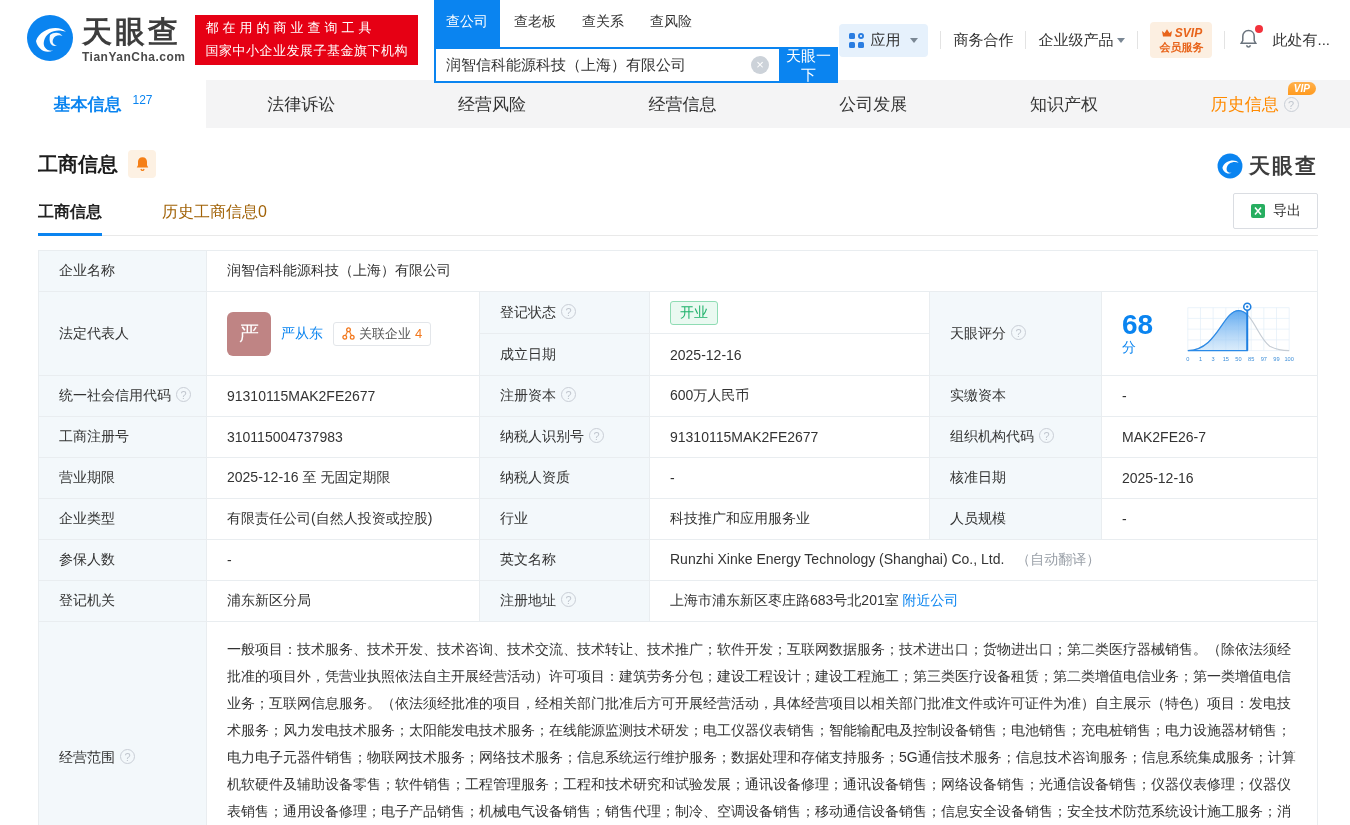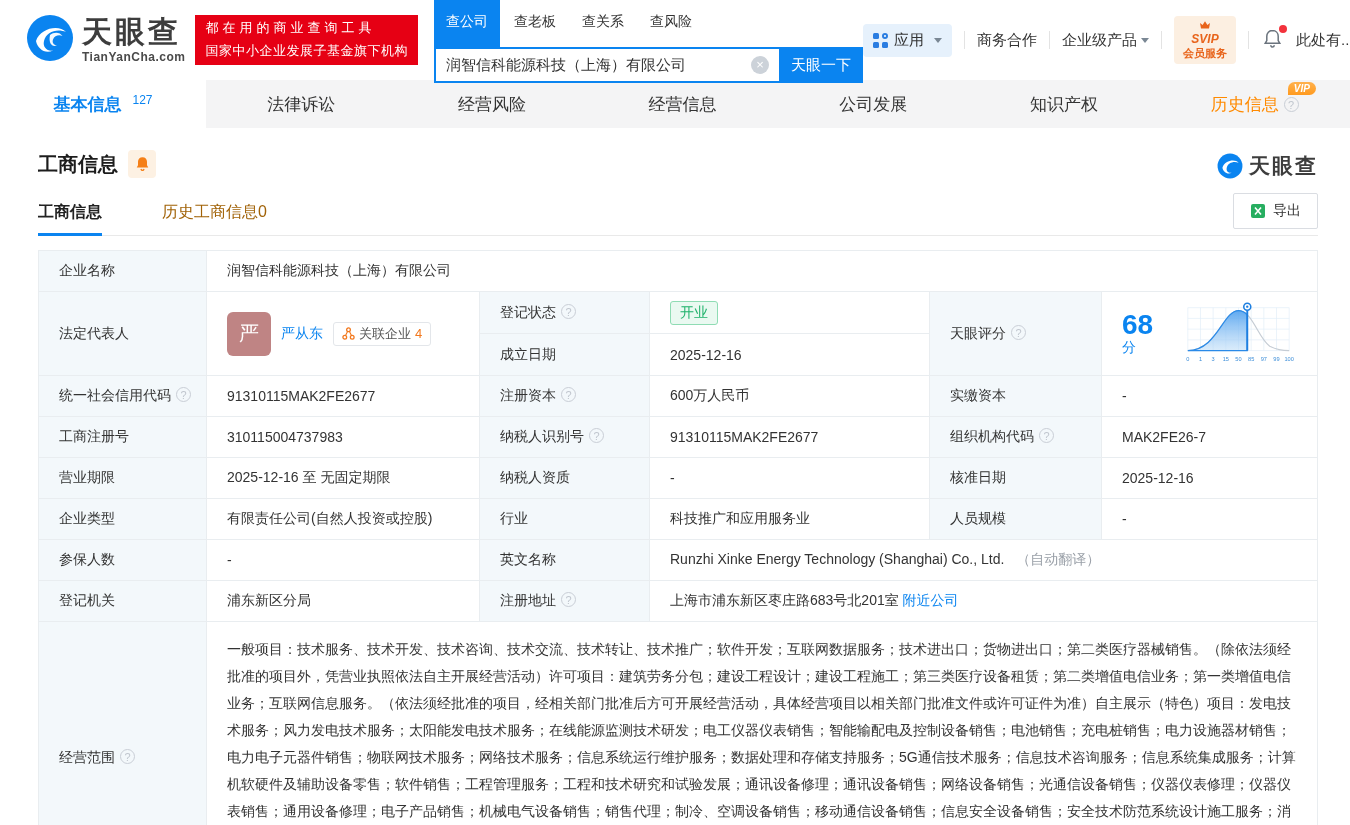--- a/index.html
+++ b/index.html
@@ -18,35 +18,35 @@
 
   .search-block { margin-left:16px; }
   .search-tabs { display:flex; align-items:flex-end; gap:2px; font-size:14px; }
   .search-tab { padding:16px 12px; cursor:pointer; color:#333; }
   .search-tab.active { background:#0a84f0; color:#fff; }
   .search-row { display:flex; margin-top:0; }
   .search-input-wrap { position:relative; }
   .search-input { width:345px; height:36px; border:2px solid #0a84f0; border-right:none; padding:0 34px 0 10px; font-size:15px; color:#333; outline:none; font-family:inherit; }
   .clear-icon { position:absolute; right:10px; top:9px; width:18px; height:18px; border-radius:50%; background:#ccd2d9; color:#fff; font-size:13px; line-height:18px; text-align:center; cursor:pointer; }
   .clear-icon::after { content:"×"; }
-  .search-btn { width:84px; height:36px; background:#0a84f0; color:#fff; border:none; font-size:15px; cursor:pointer; font-family:inherit; }
+  .search-btn { width:59px; height:36px; background:#0a84f0; color:#fff; border:none; font-size:15px; cursor:pointer; font-family:inherit; }
 
   .header-right { margin-left:auto; display:flex; align-items:center; gap:12px; font-size:15px; white-space:nowrap; }
   .v-divider { width:1px; height:18px; background:#e3e3e3; }
   .apps-chip { display:flex; align-items:center; gap:6px; background:#e6f1fc; border-radius:4px; padding:7px 10px; cursor:pointer; }
   .grid-icon { width:15px; height:15px; position:relative; display:inline-block; }
   .grid-icon i { position:absolute; width:6px; height:6px; background:#2a7de1; border-radius:1.5px; }
   .grid-icon i:nth-child(1){ left:0; top:0; }
   .grid-icon i:nth-child(2){ right:0; top:0; border-radius:50%; background:#fff; border:2px solid #2a7de1; width:6px; height:6px; }
   .grid-icon i:nth-child(3){ left:0; bottom:0; }
   .grid-icon i:nth-child(4){ right:0; bottom:0; }
   .caret { display:inline-block; width:0; height:0; border-left:4.5px solid transparent; border-right:4.5px solid transparent; border-top:5.5px solid #7a8794; margin-left:4px; vertical-align:middle; }
   .menu-item { display:flex; align-items:center; cursor:pointer; }
   .svip-chip { background:#fcefe1; border-radius:4px; padding:4px 9px; display:flex; flex-direction:column; align-items:center; line-height:1.25; cursor:pointer; }
-  .svip-chip .s1 { font-size:12px; font-weight:bold; color:#e8641b; font-style:italic; display:flex; align-items:center; gap:2px;flex-direction:column; }
+  .svip-chip .s1 { font-size:12px; font-weight:bold; color:#e8641b; font-style:italic; display:flex; align-items:center; gap:2px; }
   .svip-chip .s2 { font-size:11px; font-weight:bold; color:#e8641b; }
   .bell-wrap { position:relative; cursor:pointer; padding:0 2px; }
   .red-dot { position:absolute; right:-3px; top:-4px; width:8px; height:8px; background:#f3323c; border-radius:50%; }
 
   
   .main-nav { height:48px; background:#f4f4f5; display:flex; }
   .nav-tab { flex:1; display:flex; align-items:center; justify-content:center; font-size:17px; color:#333; cursor:pointer; position:relative; }
   .nav-tab.active { background:#fff; color:#0a84f0; font-weight:bold; flex:1.08; }
   .nav-count { font-size:12px; margin-left:11px; font-weight:normal; color:#0a84f0; align-self:flex-start; margin-top:13px; }
   .nav-tab.vip { color:#ff8a00; }

